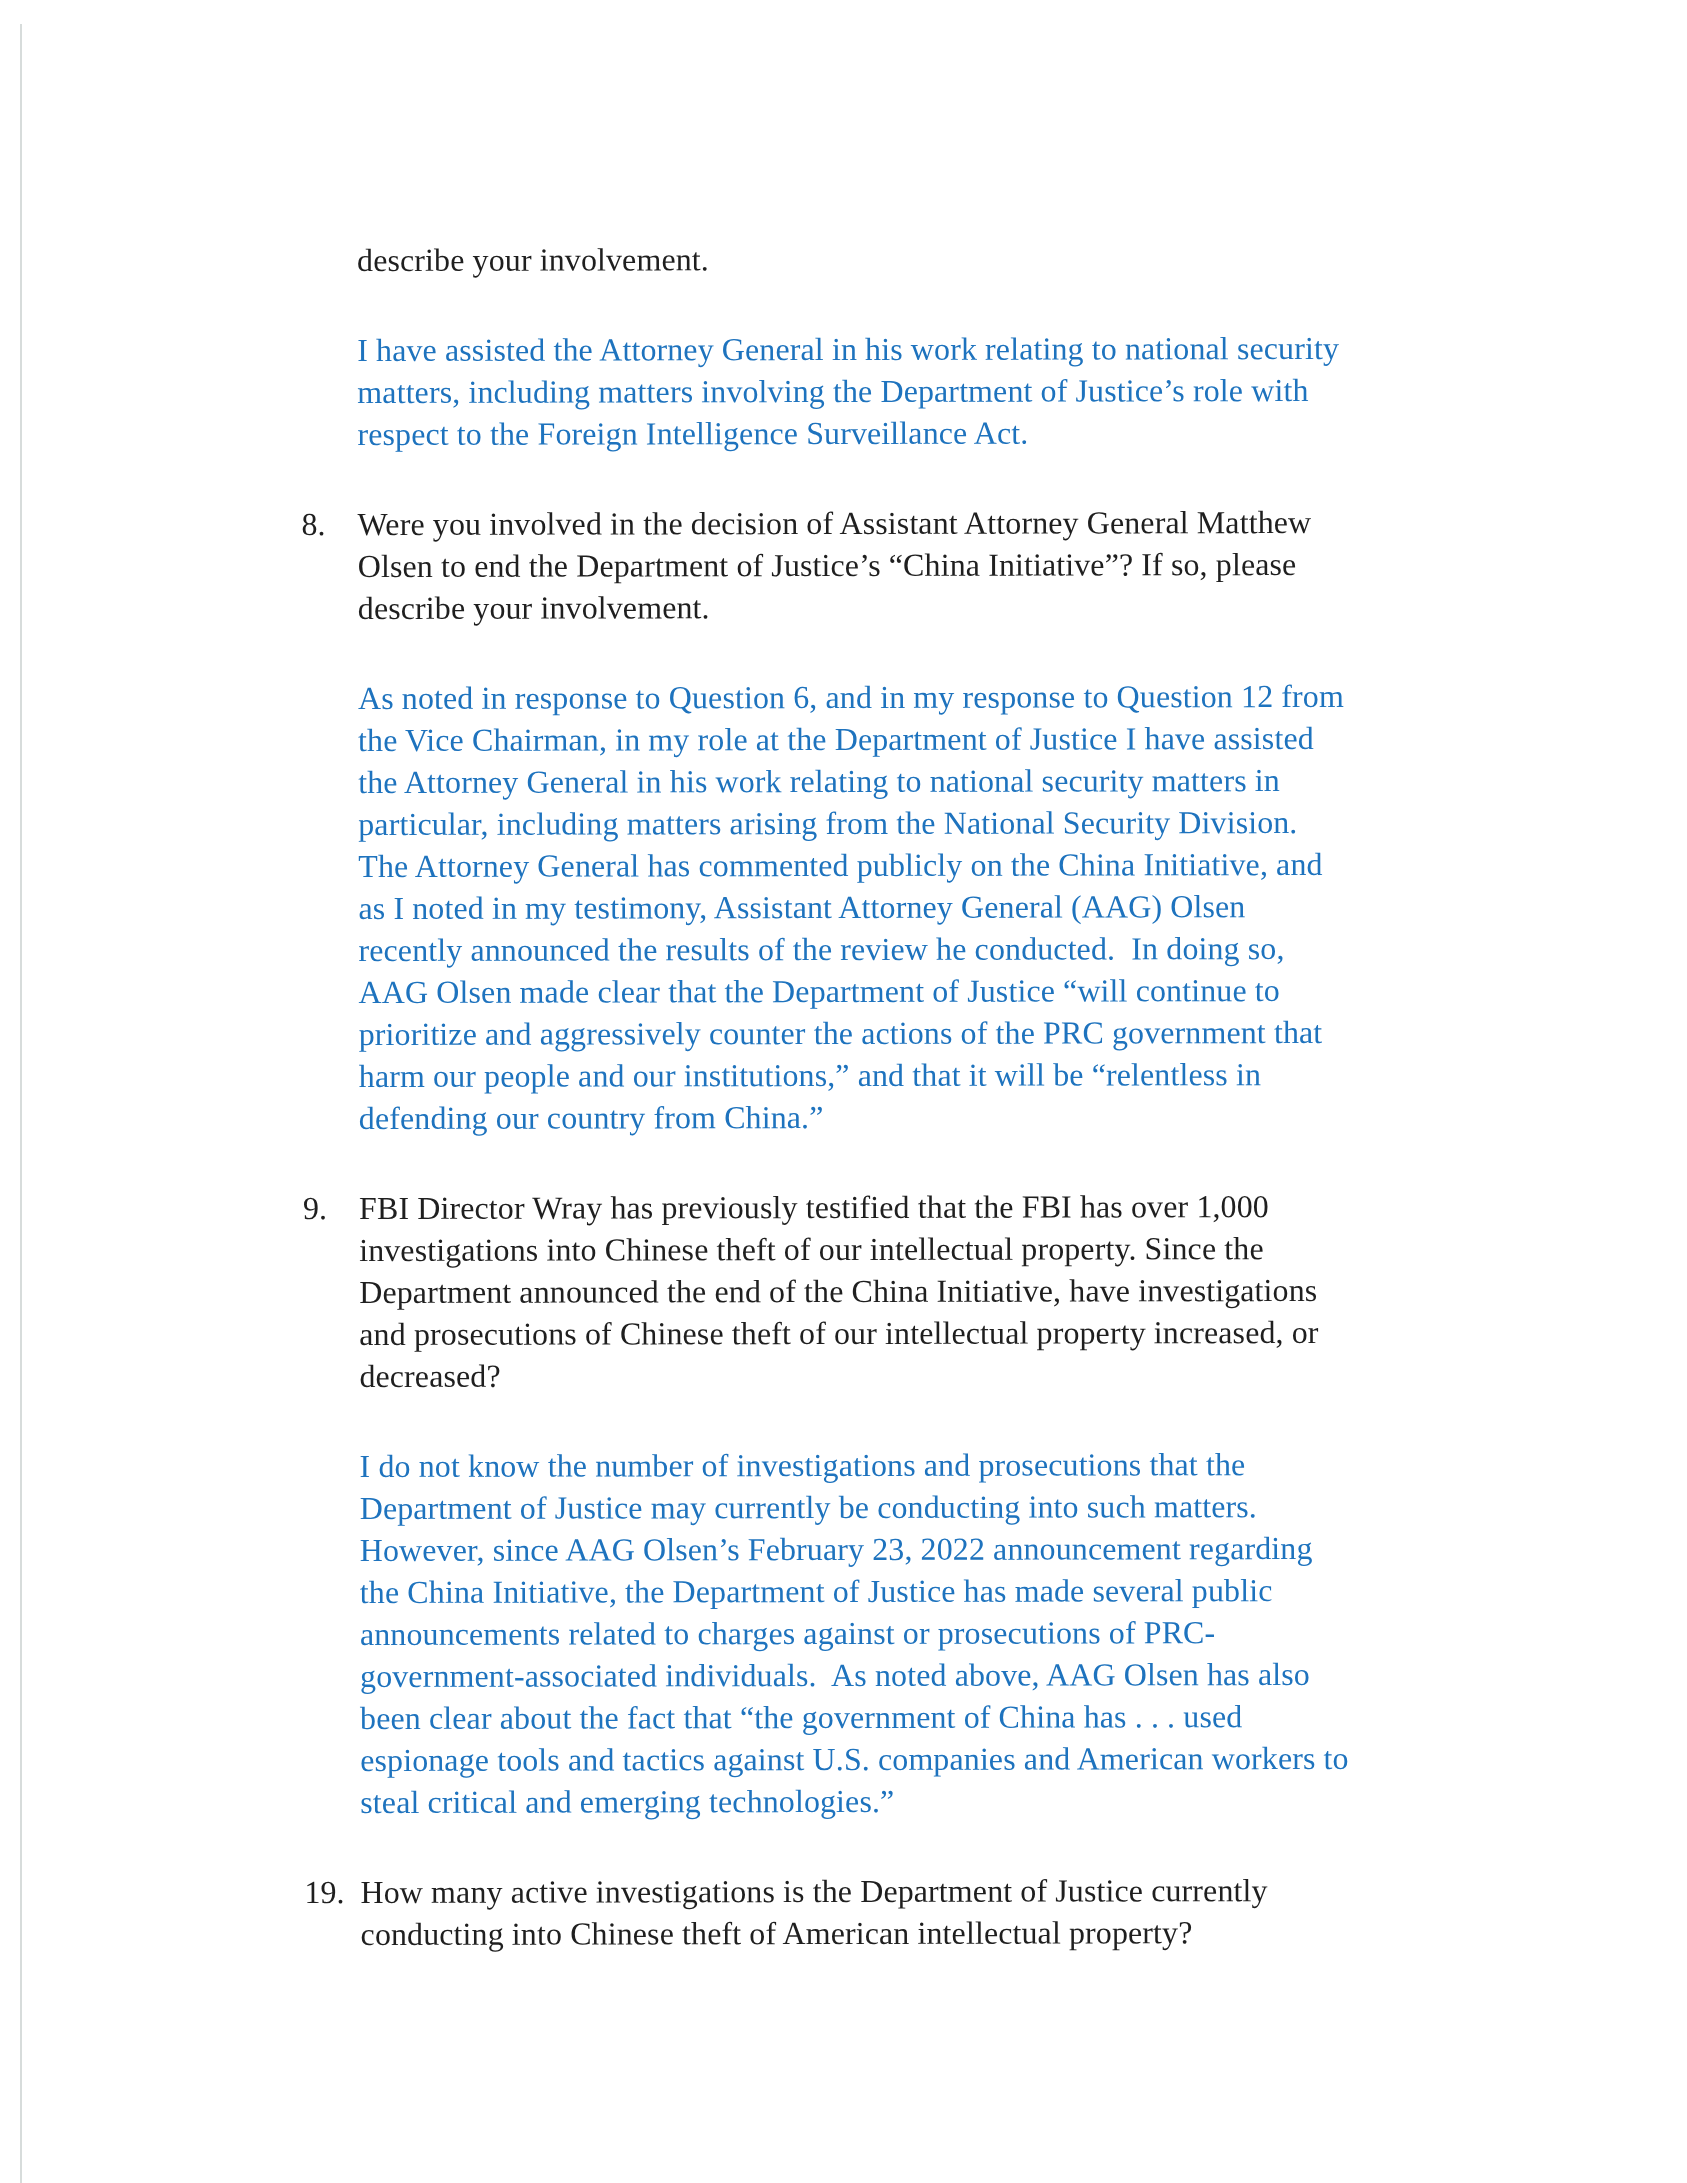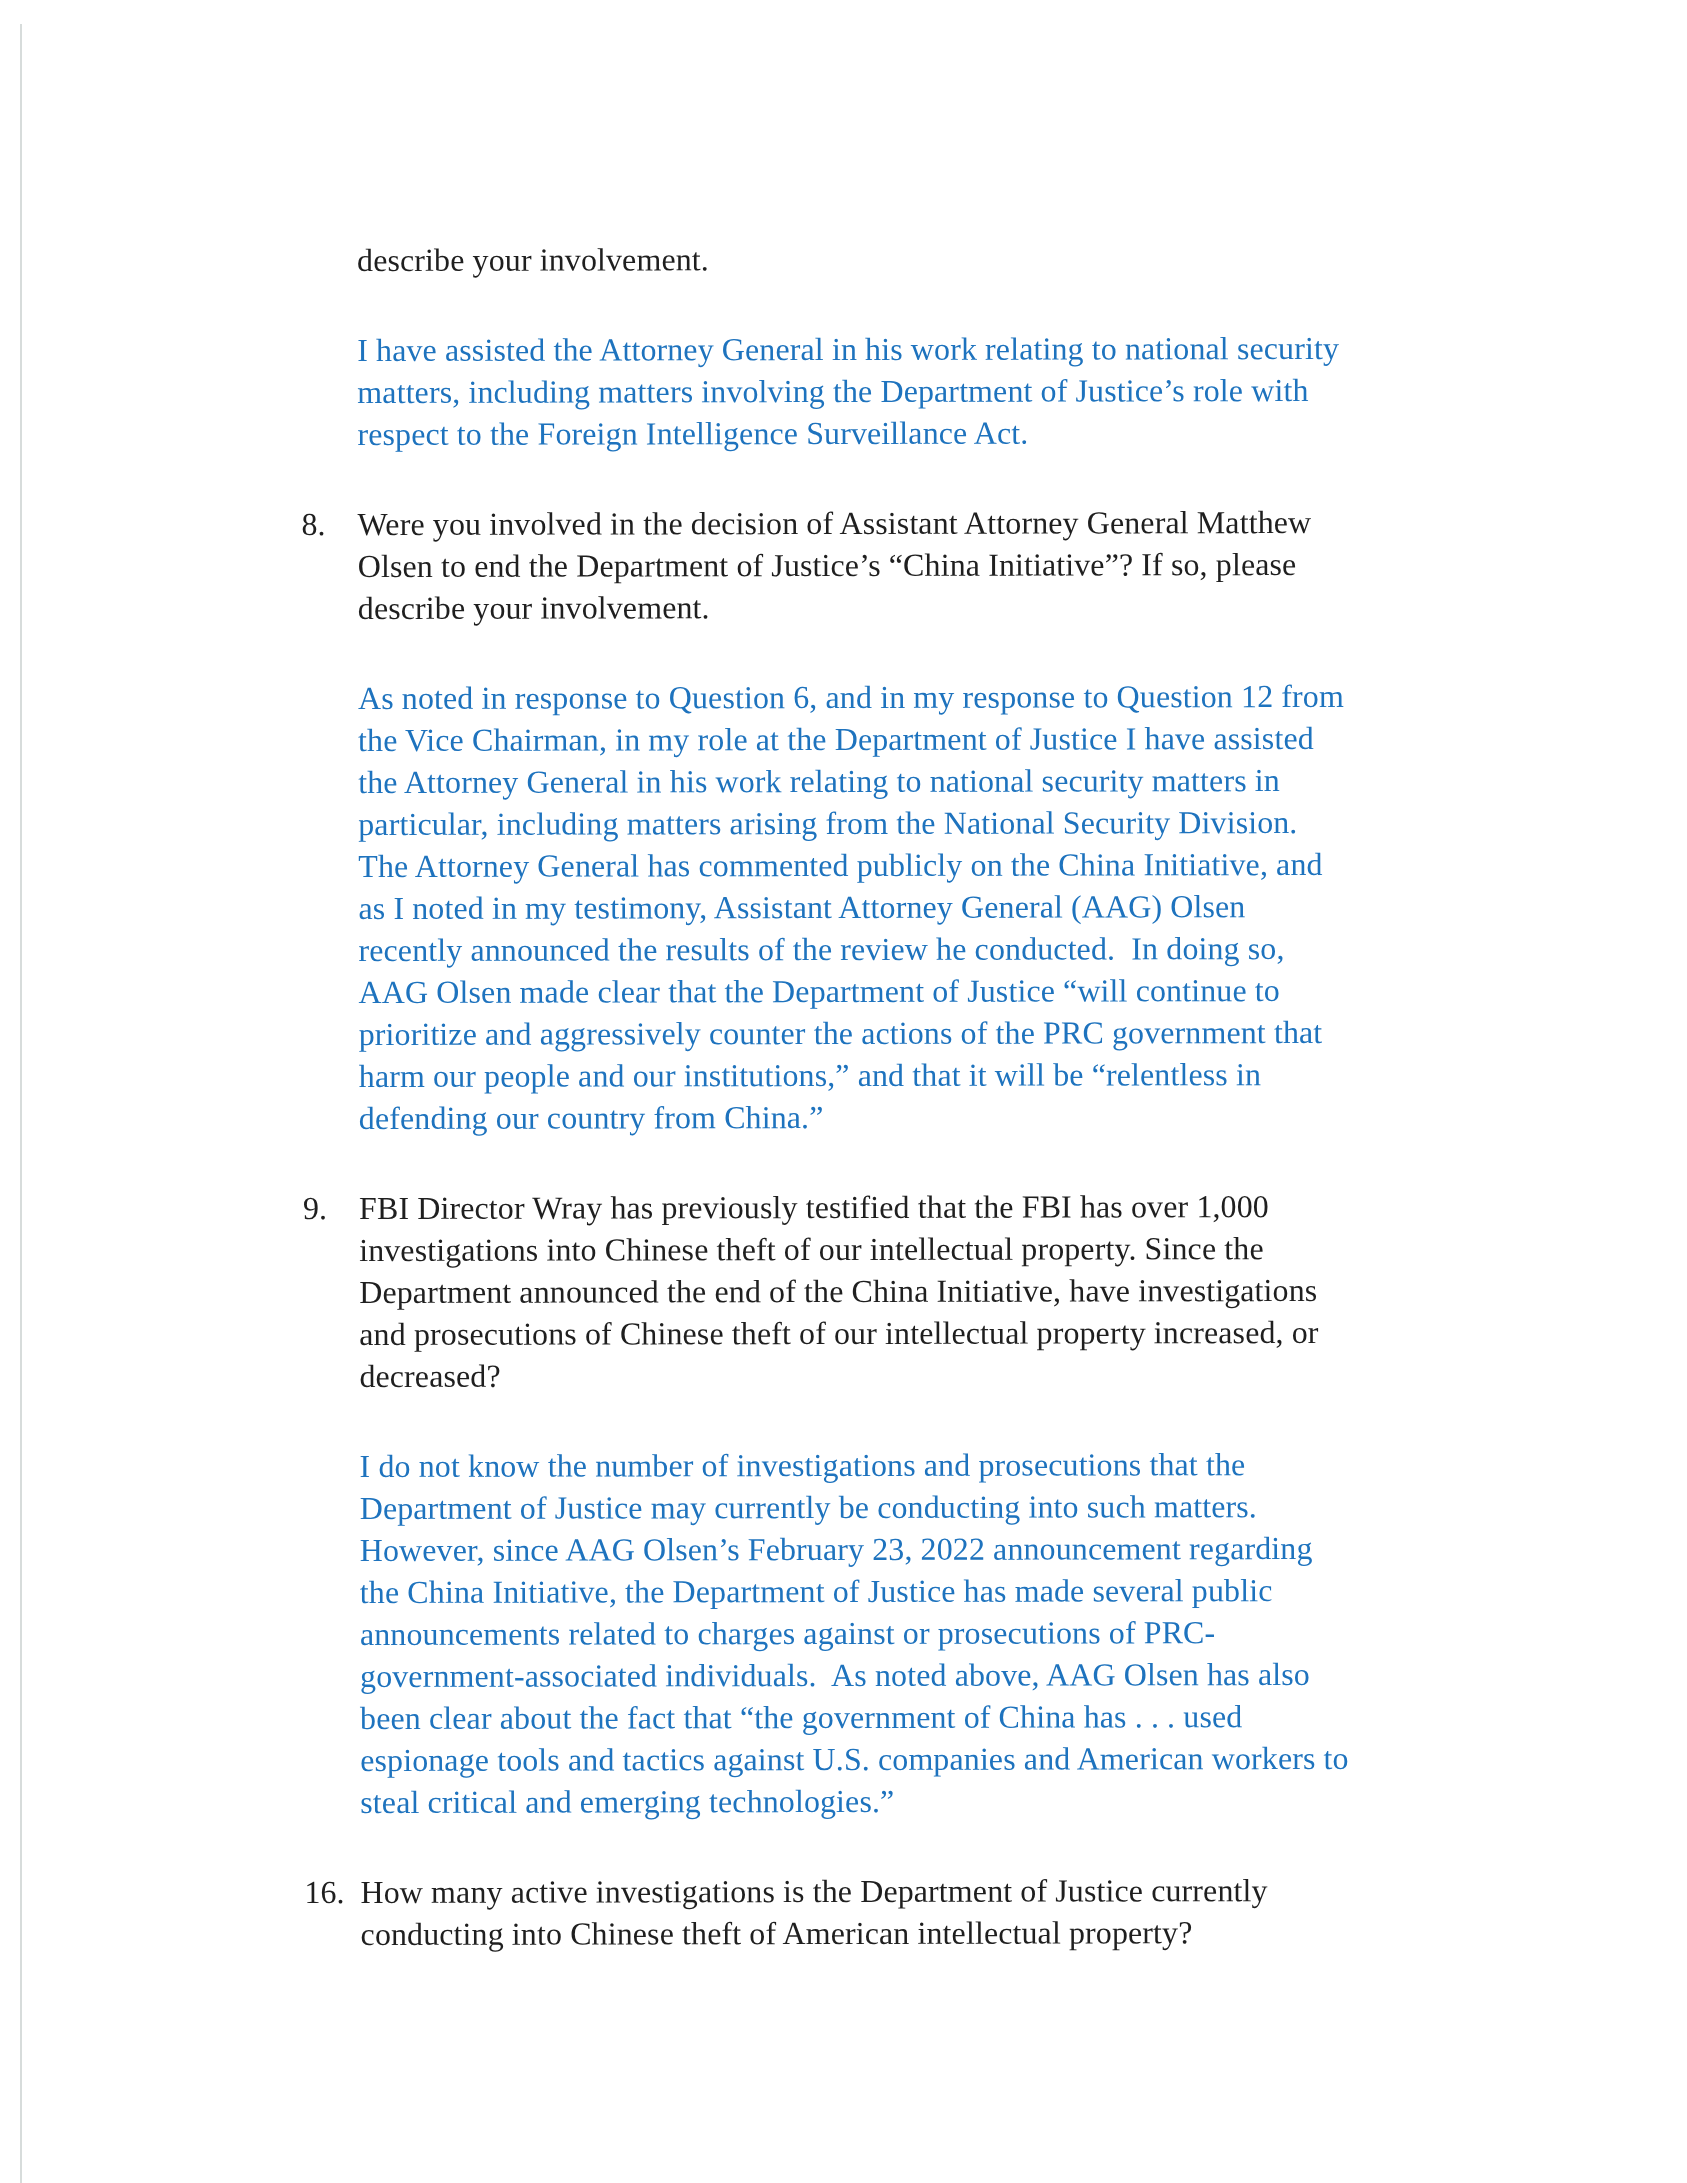--- a/index.html
+++ b/index.html
@@ -107,19 +107,19 @@
         <div class="line">Department of Justice may currently be conducting into such matters.</div>
         <div class="line">However, since AAG Olsen’s February 23, 2022 announcement regarding</div>
         <div class="line">the China Initiative, the Department of Justice has made several public</div>
         <div class="line">announcements related to charges against or prosecutions of PRC-</div>
         <div class="line">government-associated individuals.&nbsp; As noted above, AAG Olsen has also</div>
         <div class="line">been clear about the fact that “the government of China has . . . used</div>
         <div class="line">espionage tools and tactics against U.S. companies and American workers to</div>
         <div class="line">steal critical and emerging technologies.”</div>
       </div>
       <div class="block q">
-        <span class="num">16.</span>
+        <span class="num">19.</span>
         <div class="line">How many active investigations is the Department of Justice currently</div>
         <div class="line">conducting into Chinese theft of American intellectual property?</div>
       </div>
     </div>
 </div>
 
 
 </body></html>

